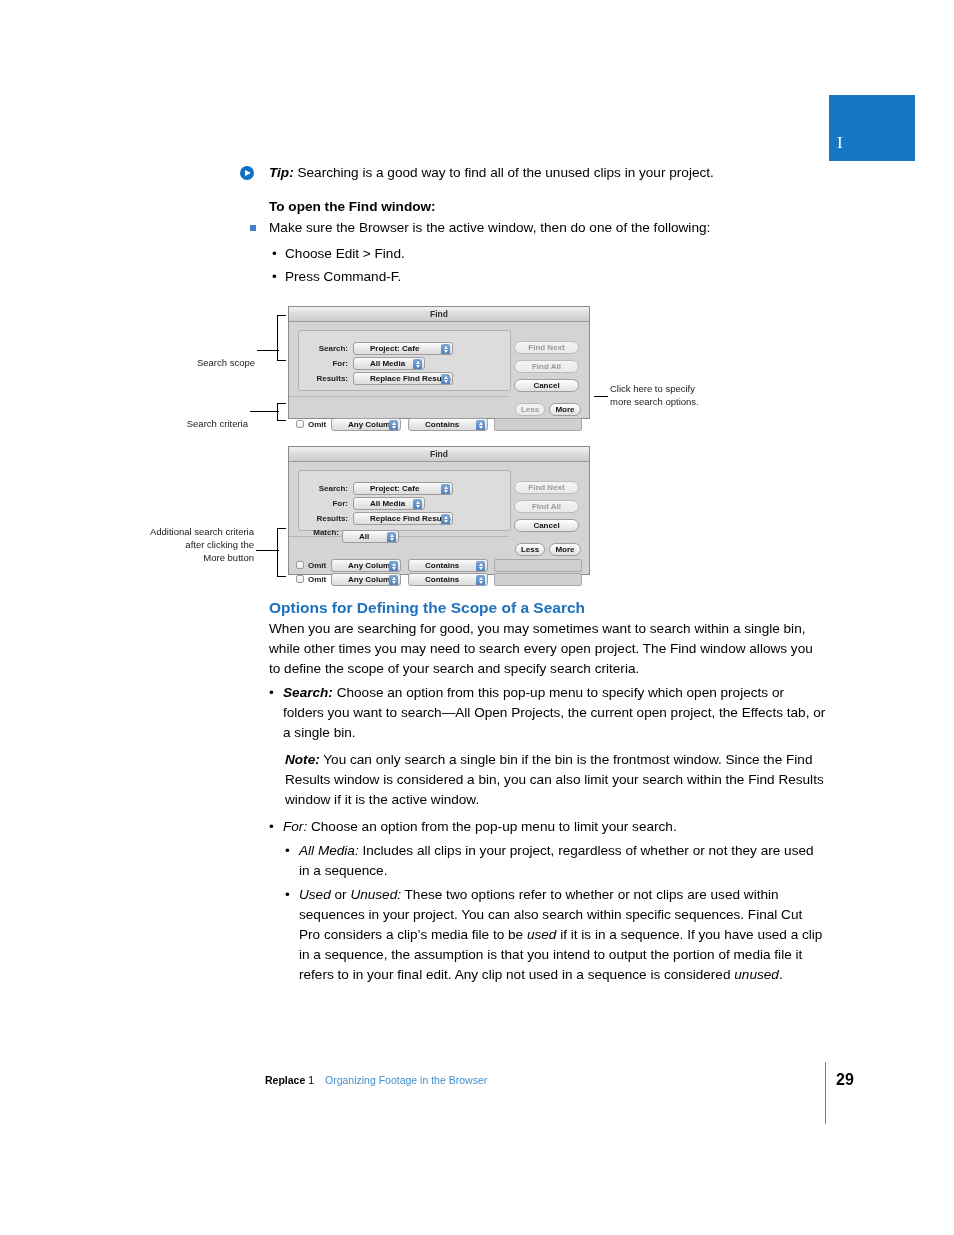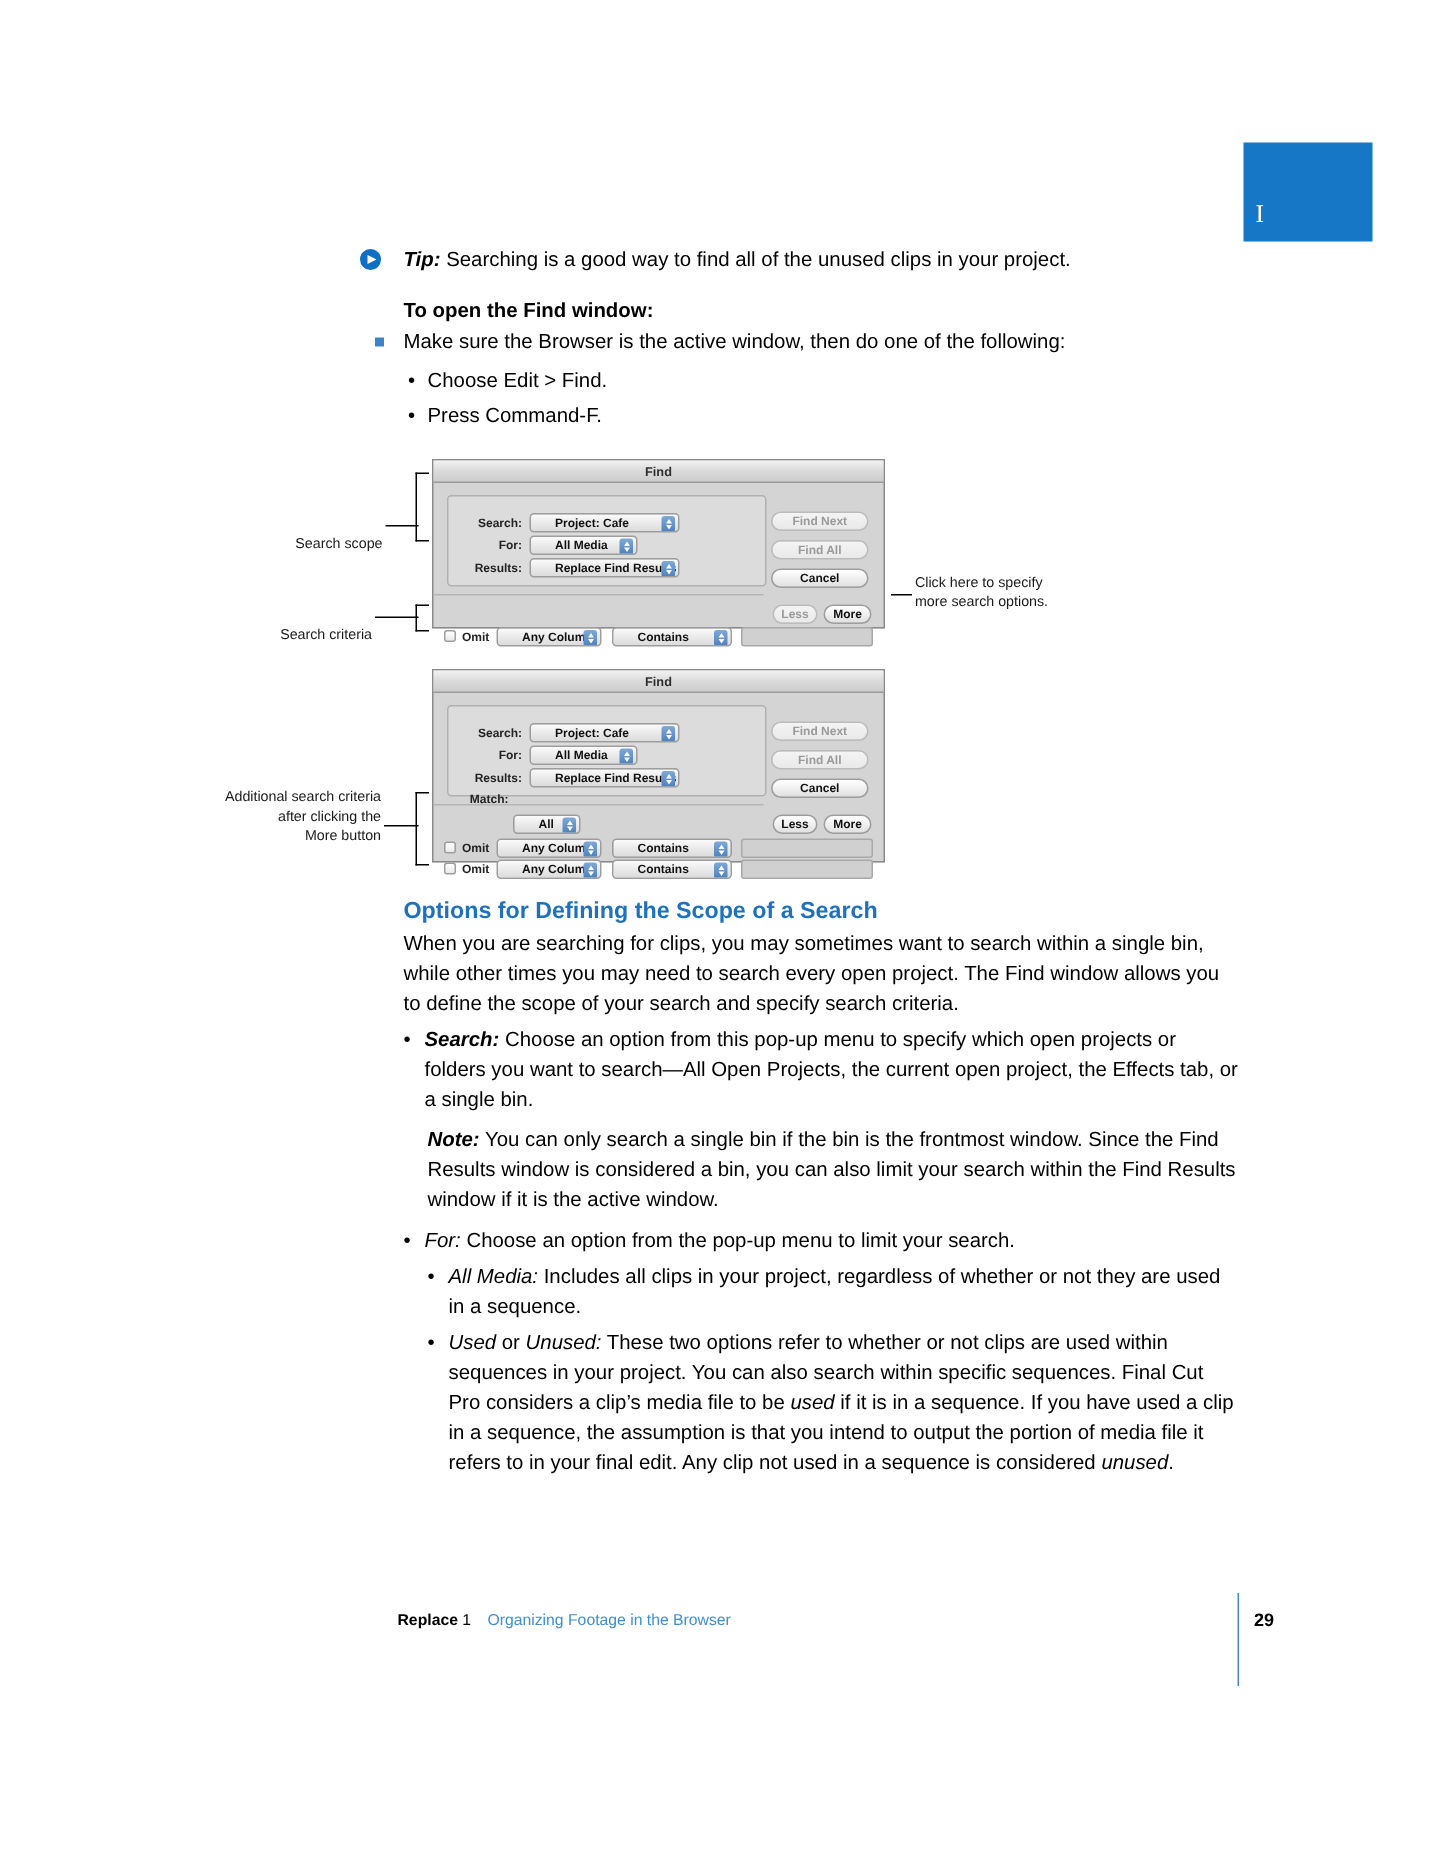--- a/index.html
+++ b/index.html
@@ -356,21 +356,21 @@
     left: 825px;
     top: 1062px;
     width: 1px;
     height: 62px;
     background: #3f8fd0;
   }
   .pagenum {
     position: absolute;
     left: 836px;
     top: 1073px;
-    font-size: 12px;
+    font-size: 16px;
     font-weight: bold;
     color: #000000;
     line-height: 14px;
   }
 </style>
 </head>
 <body>
 
 <div class="chapter-tab">
   <span class="tab-letter">I</span>
@@ -458,21 +458,21 @@
     <div class="fd-label" style="left:8px; top:52px; width:51px;">Results:</div>
     <div class="popup" style="left:64px; top:50px; width:100px;"><span>Replace Find Results</span><span class="arrows"></span></div>
 
     <div class="pill disabled" style="left:225px; top:19px; width:65px;">Find Next</div>
     <div class="pill disabled" style="left:225px; top:38px; width:65px;">Find All</div>
     <div class="pill" style="left:225px; top:57px; width:65px;">Cancel</div>
 
     <div class="fd-divider" style="left:0px; top:74px; width:220px;"></div>
 
     <div class="fd-label" style="left:10px; top:66px; width:40px;text-align:right;">Match:</div>
-    <div class="popup" style="left:53px; top:81px; width:45px;"><span>All</span><span class="arrows"></span></div>
+    <div class="popup" style="left:53px; top:68px; width:57px;"><span>All</span><span class="arrows"></span></div>
 
     <div class="pill" style="left:226px; top:81px; width:30px;">Less</div>
     <div class="pill" style="left:260px; top:81px; width:32px;">More</div>
 
     <div class="checkbox" style="left:7px; top:99px;"></div>
     <div class="omit-label" style="left:19px; top:99px;">Omit</div>
     <div class="popup" style="left:42px; top:97px; width:70px;"><span>Any Column</span><span class="arrows"></span></div>
     <div class="popup" style="left:119px; top:97px; width:80px;"><span>Contains</span><span class="arrows"></span></div>
     <div class="textfield" style="left:205px; top:97px; width:88px;"></div>
 
@@ -487,21 +487,21 @@
 <div class="bracket" style="left:277px; top:528px; width:8px; height:47px;"></div>
 <div class="leader" style="left:256px; top:550px; width:23px;"></div>
 <div class="callout right-align" style="left:110px; top:512px; width:144px;">
   <div>Additional search criteria</div>
   <div>after clicking the</div>
   <div>More button</div>
 </div>
 
 <div class="section-heading">Options for Defining the Scope of a Search</div>
 
-<div class="para" style="top:619px;">When you are searching for clips, you may sometimes want to search within a single bin, while other times you may need to search every open project. The Find window allows you to define the scope of your search and specify search criteria.</div>
+<div class="para" style="top:619px;">When you are searching for good, you may sometimes want to search within a single bin, while other times you may need to search every open project. The Find window allows you to define the scope of your search and specify search criteria.</div>
 
 <div class="bullet-l1" style="top:683px;">
   <span class="dot">•</span>
   <span class="btext"><em class="b">Search:</em> <span>Choose an option from this pop-up menu to specify which open projects or folders you want to search—All Open Projects, the current open project, the Effects tab, or a single bin.</span></span>
 </div>
 
 <div class="note-para" style="top:750px;">
   <span class="b" style="font-style:italic;">Note:</span> <span>You can only search a single bin if the bin is the frontmost window. Since the Find Results window is considered a bin, you can also limit your search within the Find Results window if it is the active window.</span>
 </div>
 

